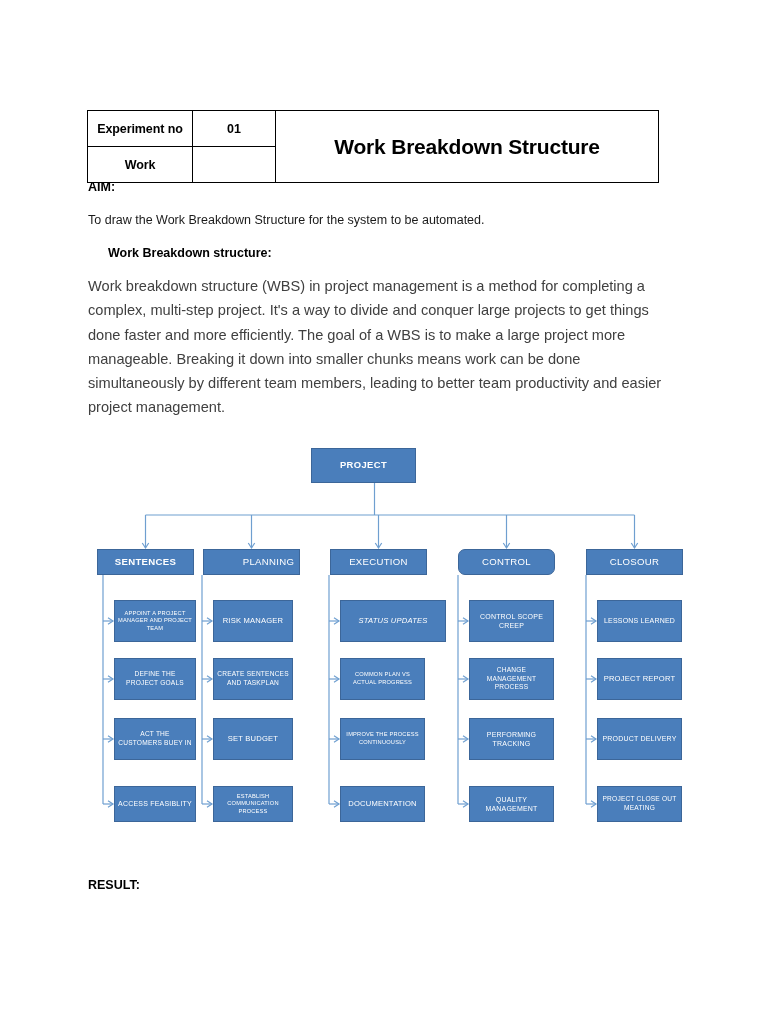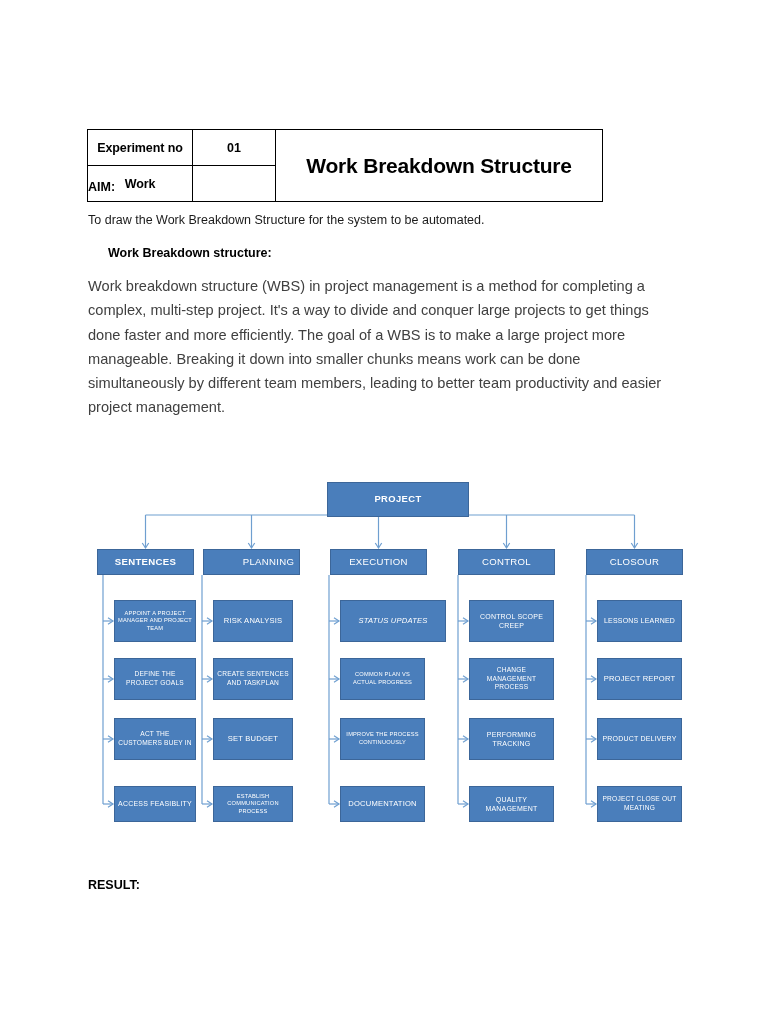--- a/index.html
+++ b/index.html
@@ -23,24 +23,23 @@
     width: 768px;
     height: 1024px;
     background: #ffffff;
   }
 
   
   .hdr-table {
     position: absolute;
     left: 87px;
     top: 110px;
-    width: 516px;
+    width: 572px;
     border-collapse: collapse;
     table-layout: fixed;
-    margin-top: 19px;
   }
   .hdr-table td {
     border: 1.3px solid #000000;
     padding: 0;
     vertical-align: middle;
   }
   .cell-label {
     width: 104px;
     height: 35px;
     text-align: center;
@@ -225,37 +224,37 @@
         <line x1="586" y1="145" x2="586" y2="374" stroke="#6f9fd0" stroke-width="1.2"></line>
         <line x1="586" y1="191" x2="596" y2="191" stroke="#6f9fd0" stroke-width="1.2"></line>
         <path d="M591,187.8 L596,191 L591,194.2" fill="none" stroke="#6f9fd0" stroke-width="1.2"></path>
         <line x1="586" y1="249" x2="596" y2="249" stroke="#6f9fd0" stroke-width="1.2"></line>
         <path d="M591,245.8 L596,249 L591,252.2" fill="none" stroke="#6f9fd0" stroke-width="1.2"></path>
         <line x1="586" y1="309" x2="596" y2="309" stroke="#6f9fd0" stroke-width="1.2"></line>
         <path d="M591,305.8 L596,309 L591,312.2" fill="none" stroke="#6f9fd0" stroke-width="1.2"></path>
         <line x1="586" y1="374" x2="596" y2="374" stroke="#6f9fd0" stroke-width="1.2"></line>
         <path d="M591,370.8 L596,374 L591,377.2" fill="none" stroke="#6f9fd0" stroke-width="1.2"></path>
       </svg>
-  <div class="node node-root" style="left: 327px; top: 18px; width: 142px; height: 35px; margin-top: 34px;">PROJECT</div>
+  <div class="node node-root" style="left: 311px; top: 18px; width: 105px; height: 35px;">PROJECT</div>
       <div class="node node-phase is-bold" style="left: 97px; top: 119px; width: 97px; height: 26px;">SENTENCES</div>
       <div class="node node-leaf sz-sm" style="left: 114px; top: 170px; width: 82px; height: 42px;">APPOINT A PROJECT MANAGER AND PROJECT TEAM</div>
       <div class="node node-leaf" style="left: 114px; top: 228px; width: 82px; height: 42px;">DEFINE THE PROJECT GOALS</div>
       <div class="node node-leaf" style="left: 114px; top: 288px; width: 82px; height: 42px;">ACT THE CUSTOMERS BUEY IN</div>
       <div class="node node-leaf sz-md" style="left: 114px; top: 356px; width: 82px; height: 36px;">ACCESS FEASIBLITY</div>
       <div class="node node-phase" style="left: 203px; top: 119px; width: 97px; height: 26px; padding-left: 34px;">PLANNING</div>
-      <div class="node node-leaf sz-lg" style="left: 213px; top: 170px; width: 80px; height: 42px;">RISK ANALYSIS</div>
+      <div class="node node-leaf sz-lg" style="left: 213px; top: 170px; width: 80px; height: 42px;">RISK MANAGER</div>
       <div class="node node-leaf" style="left: 213px; top: 228px; width: 80px; height: 42px;">CREATE SENTENCES AND TASKPLAN</div>
       <div class="node node-leaf sz-lg" style="left: 213px; top: 288px; width: 80px; height: 42px;">SET BUDGET</div>
       <div class="node node-leaf sz-sm" style="left: 213px; top: 356px; width: 80px; height: 36px;">ESTABLISH COMMUNICATION PROCESS</div>
       <div class="node node-phase" style="left: 330px; top: 119px; width: 97px; height: 26px;">EXECUTION</div>
       <div class="node node-leaf sz-lg" style="left: 340px; top: 170px; width: 106px; height: 42px; font-style: italic;">STATUS UPDATES</div>
       <div class="node node-leaf sz-sm" style="left: 340px; top: 228px; width: 85px; height: 42px;">COMMON PLAN VS ACTUAL PROGRESS</div>
       <div class="node node-leaf sz-sm" style="left: 340px; top: 288px; width: 85px; height: 42px;">IMPROVE THE PROCESS CONTINUOUSLY</div>
       <div class="node node-leaf sz-lg" style="left: 340px; top: 356px; width: 85px; height: 36px;">DOCUMENTATION</div>
-      <div class="node node-phase" style="left: 458px; top: 119px; width: 97px; height: 26px;">CONTROL</div>
+      <div class="node node-phase" style="left: 458px; top: 119px; width: 97px; height: 26px; border-radius: 7px;">CONTROL</div>
       <div class="node node-leaf sz-md" style="left: 469px; top: 170px; width: 85px; height: 42px;">CONTROL SCOPE CREEP</div>
       <div class="node node-leaf" style="left: 469px; top: 228px; width: 85px; height: 42px;">CHANGE MANAGEMENT PROCESS</div>
       <div class="node node-leaf sz-md" style="left: 469px; top: 288px; width: 85px; height: 42px;">PERFORMING TRACKING</div>
       <div class="node node-leaf sz-md" style="left: 469px; top: 356px; width: 85px; height: 36px;">QUALITY MANAGEMENT</div>
       <div class="node node-phase" style="left: 586px; top: 119px; width: 97px; height: 26px;">CLOSOUR</div>
       <div class="node node-leaf sz-md" style="left: 597px; top: 170px; width: 85px; height: 42px;">LESSONS LEARNED</div>
       <div class="node node-leaf sz-lg" style="left: 597px; top: 228px; width: 85px; height: 42px;">PROJECT REPORT</div>
       <div class="node node-leaf sz-md" style="left: 597px; top: 288px; width: 85px; height: 42px;">PRODUCT DELIVERY</div>
       <div class="node node-leaf" style="left: 597px; top: 356px; width: 85px; height: 36px;">PROJECT CLOSE OUT MEATING</div>
     </div>

